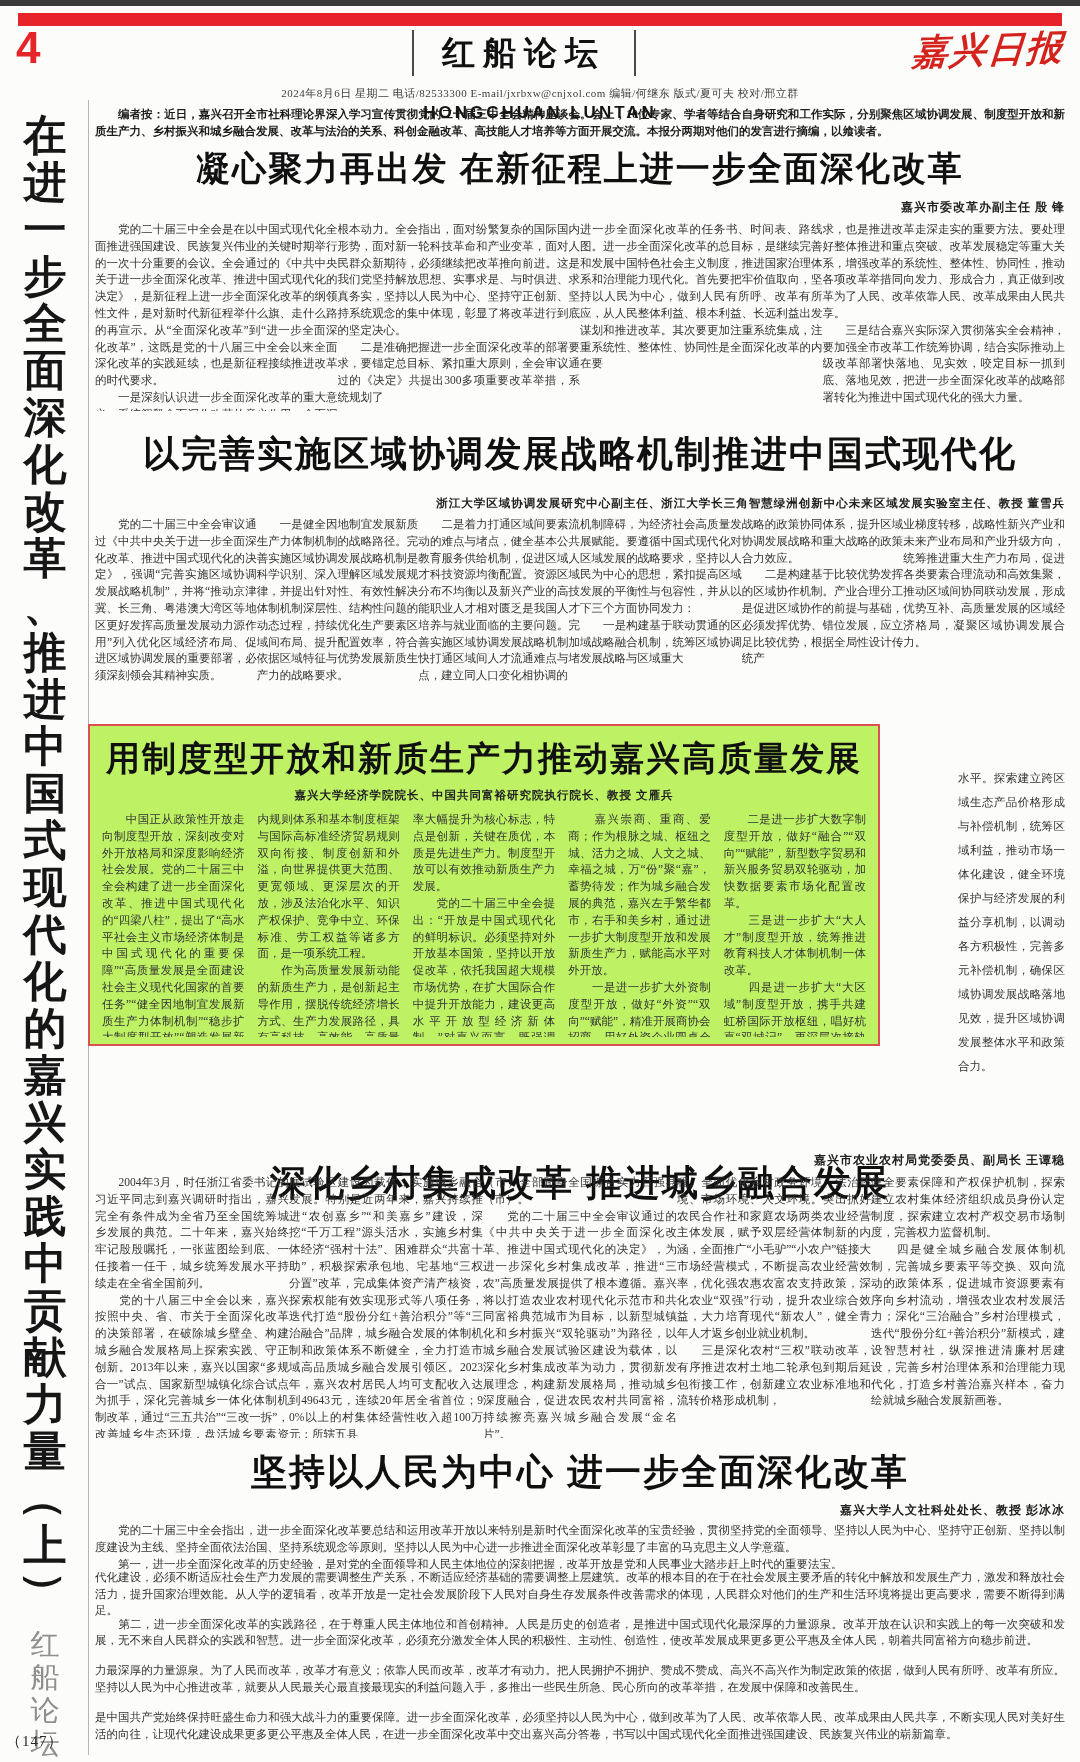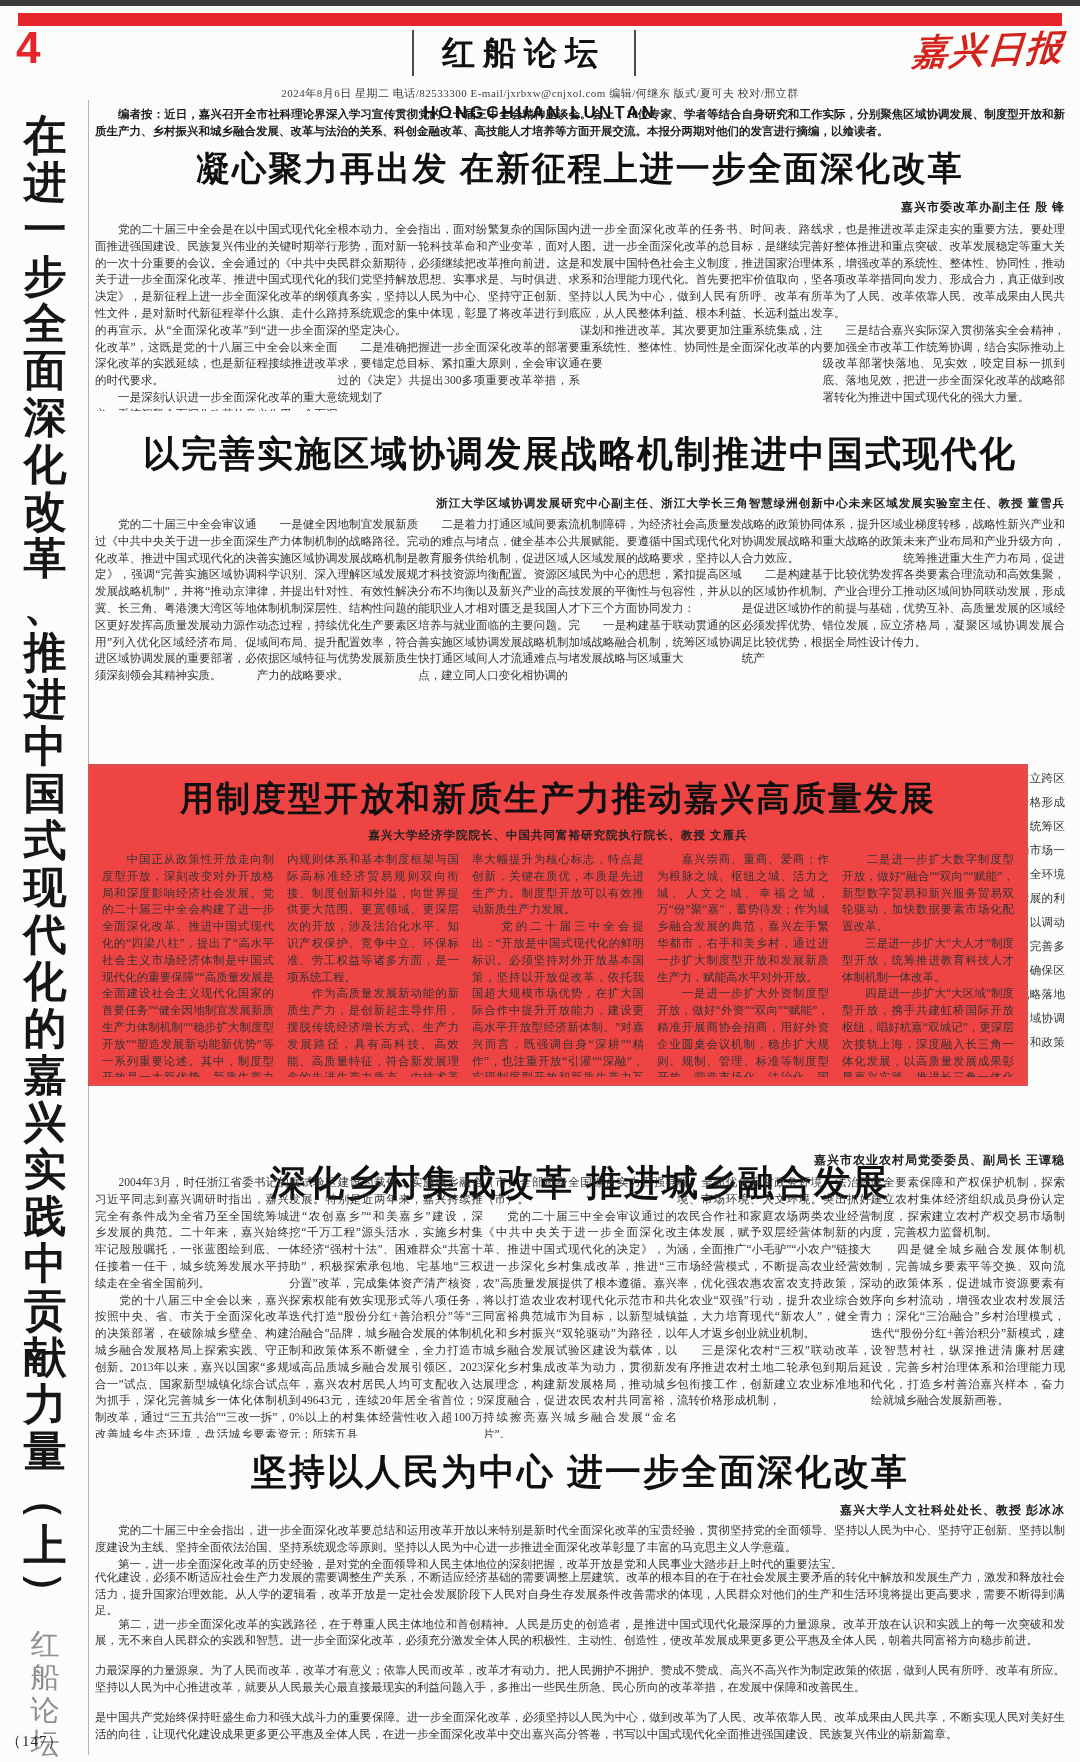--- a/index.html
+++ b/index.html
@@ -25,21 +25,21 @@
   .sidebar-footer .vchar{font-size:29px;line-height:33px;font-weight:400;color:#8f8f8f;}
   .issue-no{left:6px;top:1732px;width:78px;text-align:left;font-size:15px;color:#2a2a2a;letter-spacing:1px;}
   
   .headline{width:970px;left:95px;text-align:center;font-family:"Liberation Sans",sans-serif;font-weight:900;color:#101010;white-space:nowrap;}
   .h34{font-size:34px;letter-spacing:2px;}
   .h36{font-size:36px;letter-spacing:2px;}
   .byline{width:970px;left:95px;text-align:right;font-size:12px;font-weight:700;color:#222;letter-spacing:1px;}
   .body-cols{left:95px;width:970px;display:flex;gap:0;overflow:hidden;}
   .col{flex:1;font-size:11.5px;line-height:16.8px;text-align:justify;color:#333;white-space:pre-line;word-break:break-all;overflow:hidden;}
   
-  .feature-box{left:88px;top:764px;width:940px;height:322px;border:2px solid #dd4f53;background:#ef4444;box-sizing:border-box;}
+  .feature-box{left:88px;top:724px;width:792px;height:322px;border:2px solid #dd4f53;background:#bef264;box-sizing:border-box;}
   .fb-title{width:100%;text-align:center;margin-top:10px;font-family:"Liberation Sans",sans-serif;font-size:34px;font-weight:900;letter-spacing:2px;color:#101010;white-space:nowrap;}
   .fb-byline{width:100%;text-align:center;margin-top:6px;font-size:11.5px;font-weight:700;color:#222;letter-spacing:1px;}
   .fb-cols{margin:8px 12px 0 12px;height:226px;display:flex;gap:13px;overflow:hidden;}
   
   .strip{left:958px;top:766px;width:107px;height:318px;font-size:11.5px;line-height:24px;text-align:justify;color:#333;word-break:break-all;overflow:hidden;}
 </style>
 </head>
 <body>
 
 <div class="abs topbar-dark"></div>

